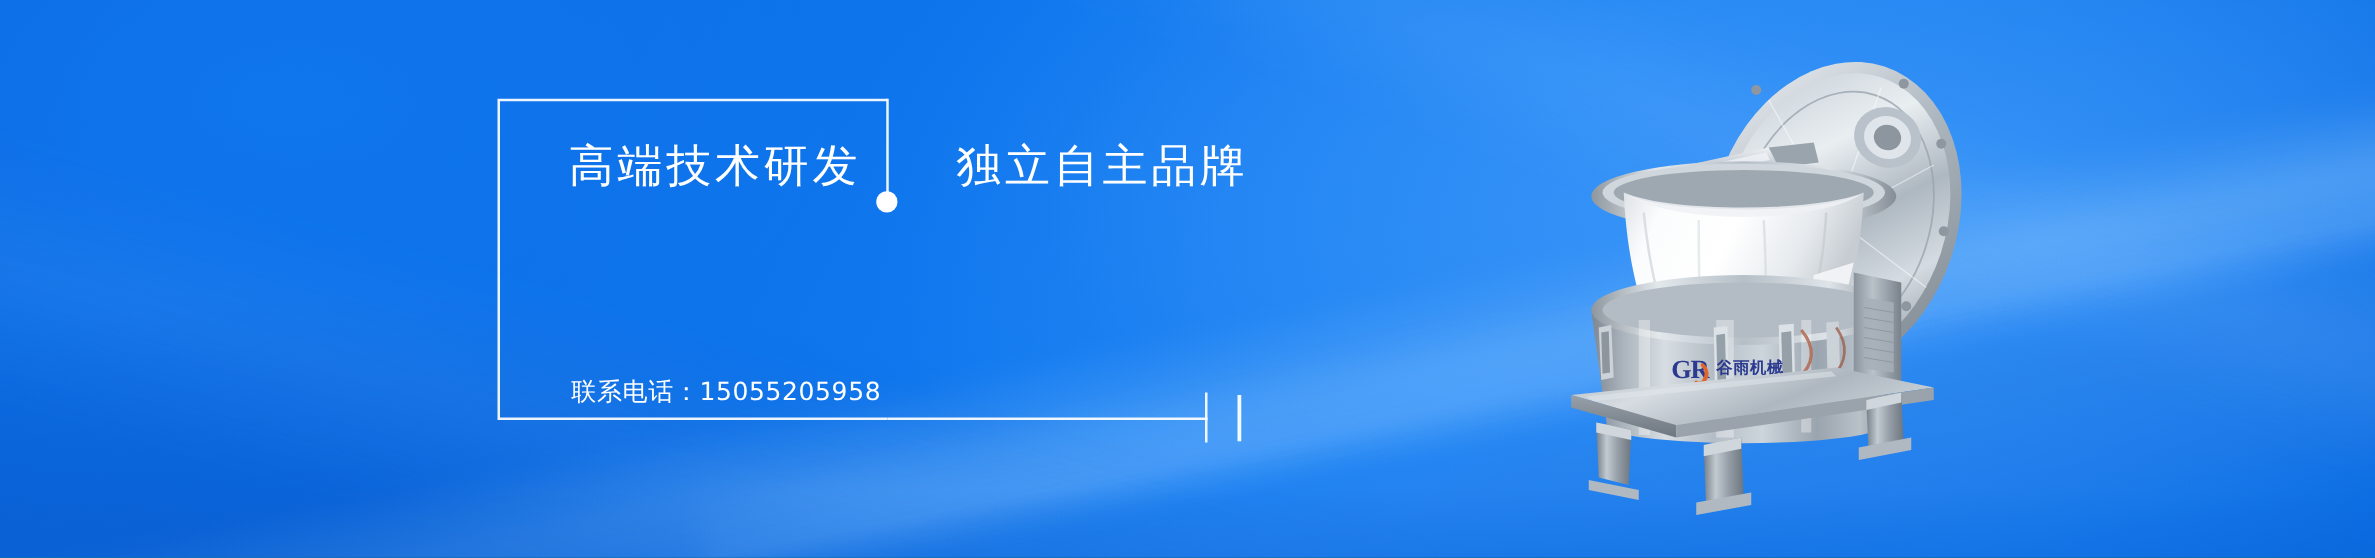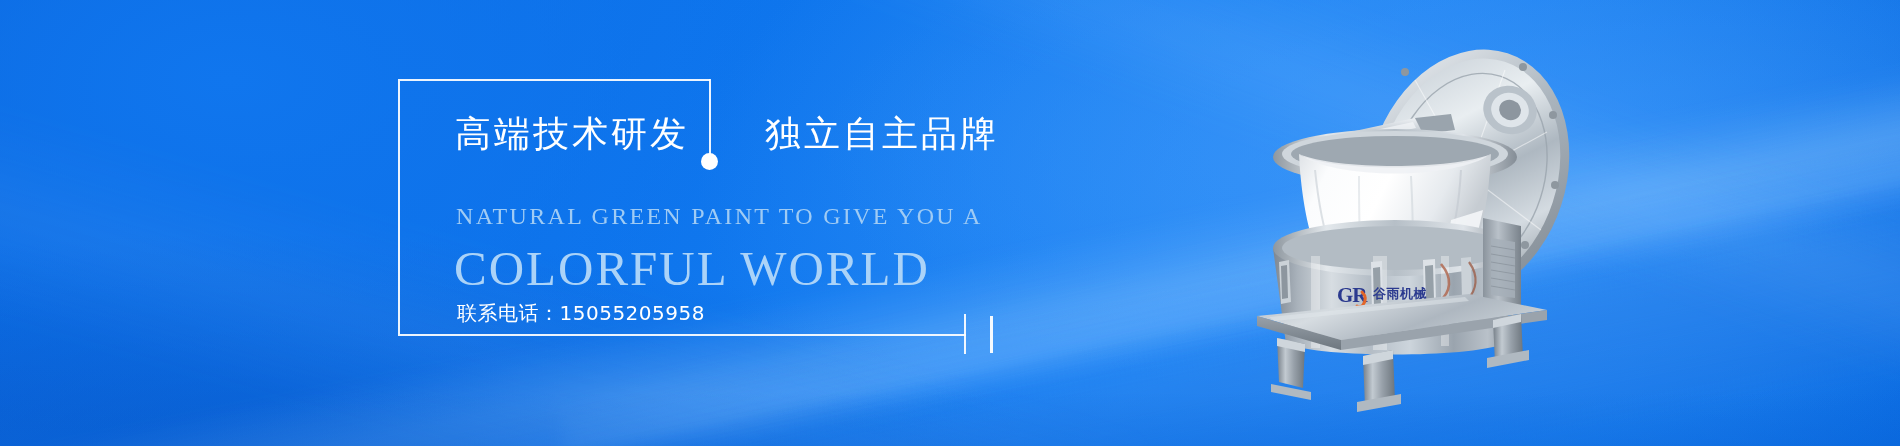--- a/index.html
+++ b/index.html
@@ -254,23 +254,21 @@
   <div class="bottom-edge"></div>
 
   <div class="frame"></div>
   <div class="frame-drop"></div>
   <div class="frame-dot"></div>
 
   <div class="headline">
     <span>高端技术研发</span><span class="gap"></span><span>独立自主品牌</span>
   </div>
 
-  <div class="sub-en">NATURAL GREEN PAINT TO GIVE YOU A</div>
-
-  <div class="big-en">COLORFUL WORLD</div>
+
 
   <div class="phone">联系电话：15055205958</div>
 
   <div class="cap-hline"></div>
   <div class="cap-tick"></div>
   <div class="cap-bar"></div>
 
   <div class="product">
     <svg width="330" height="400" viewBox="0 0 330 400" xmlns="http://www.w3.org/2000/svg">
       <defs>

